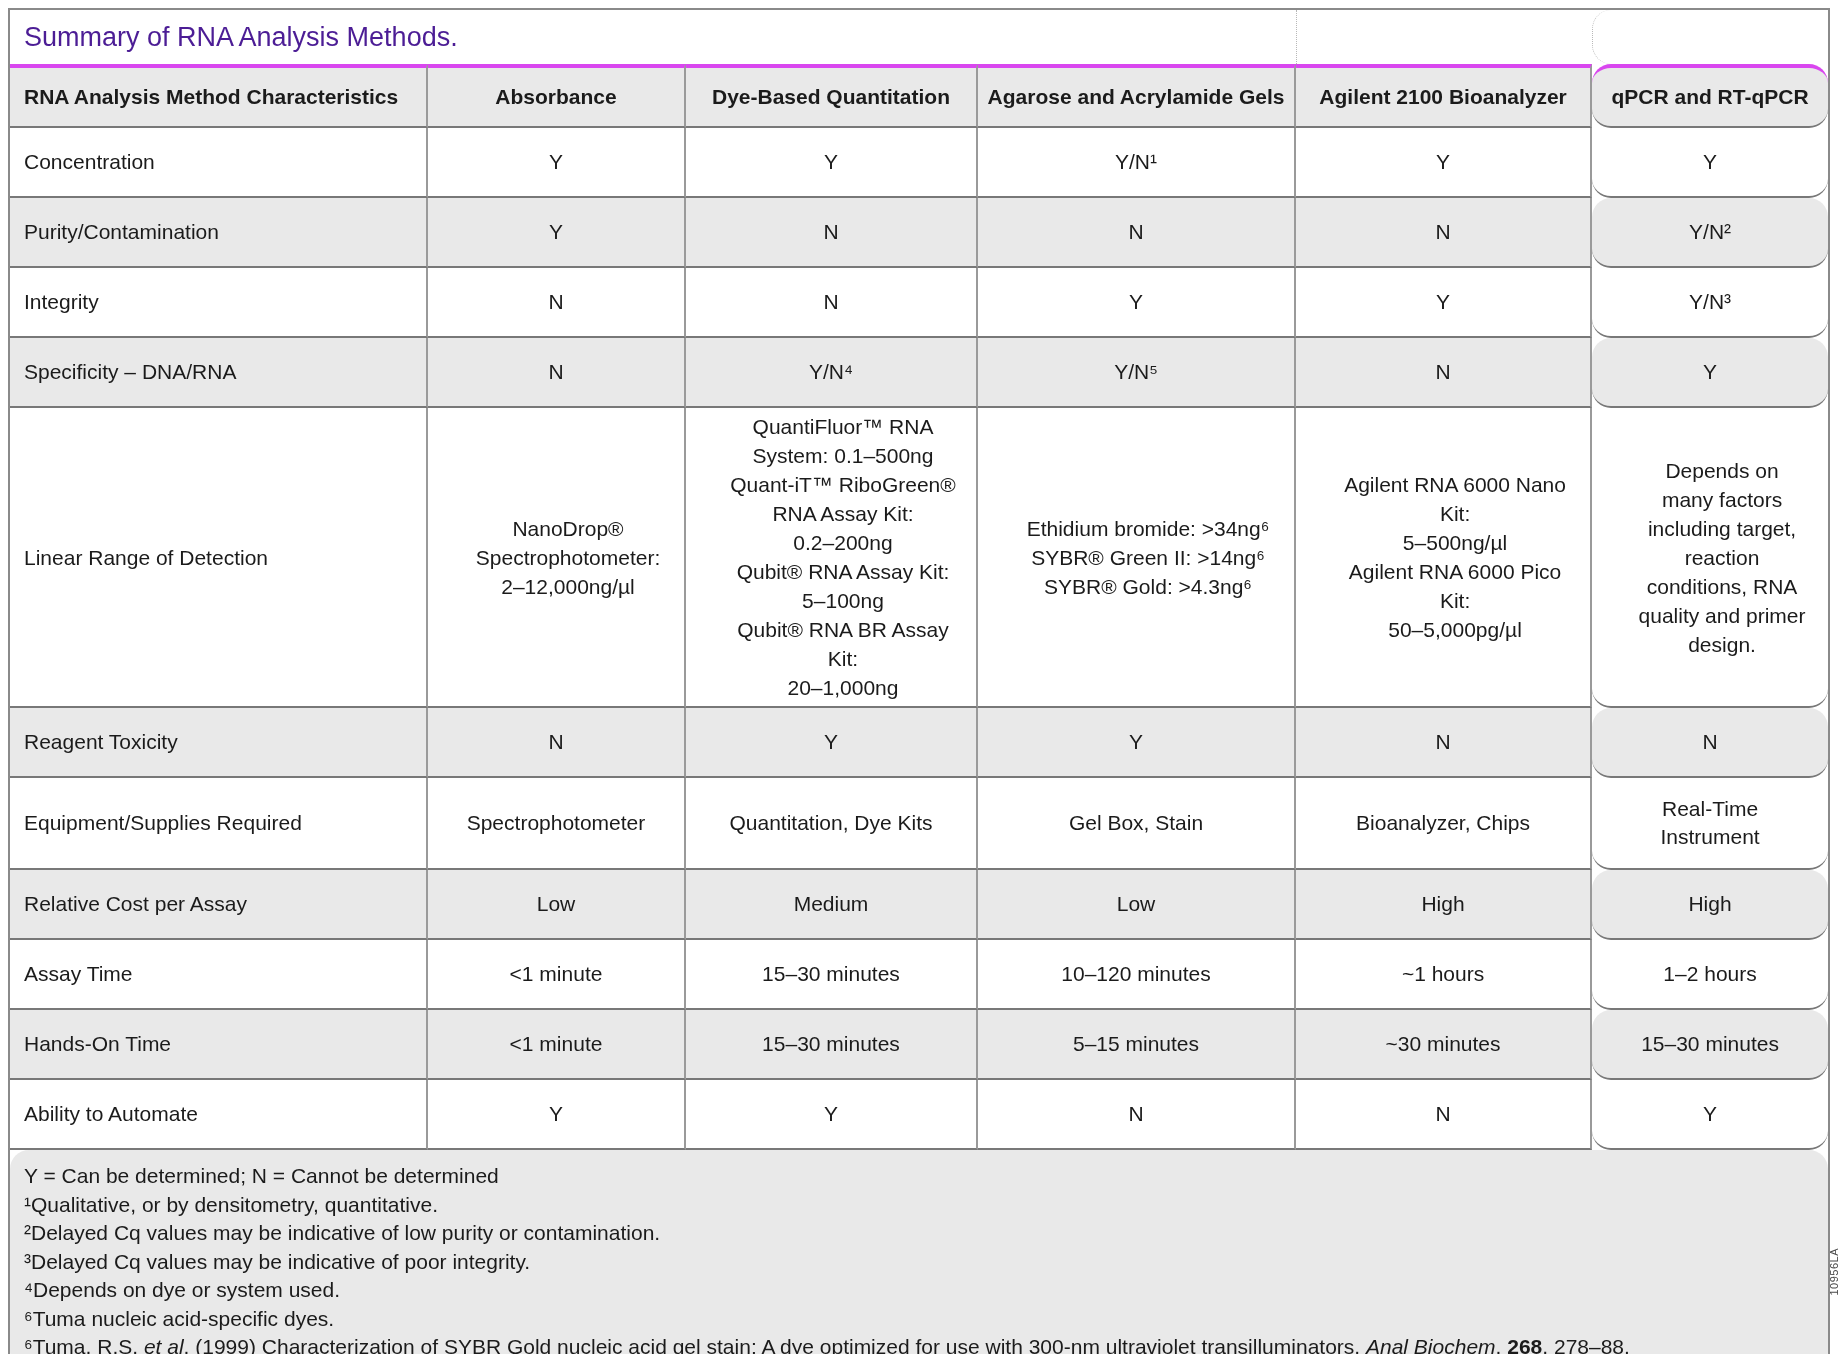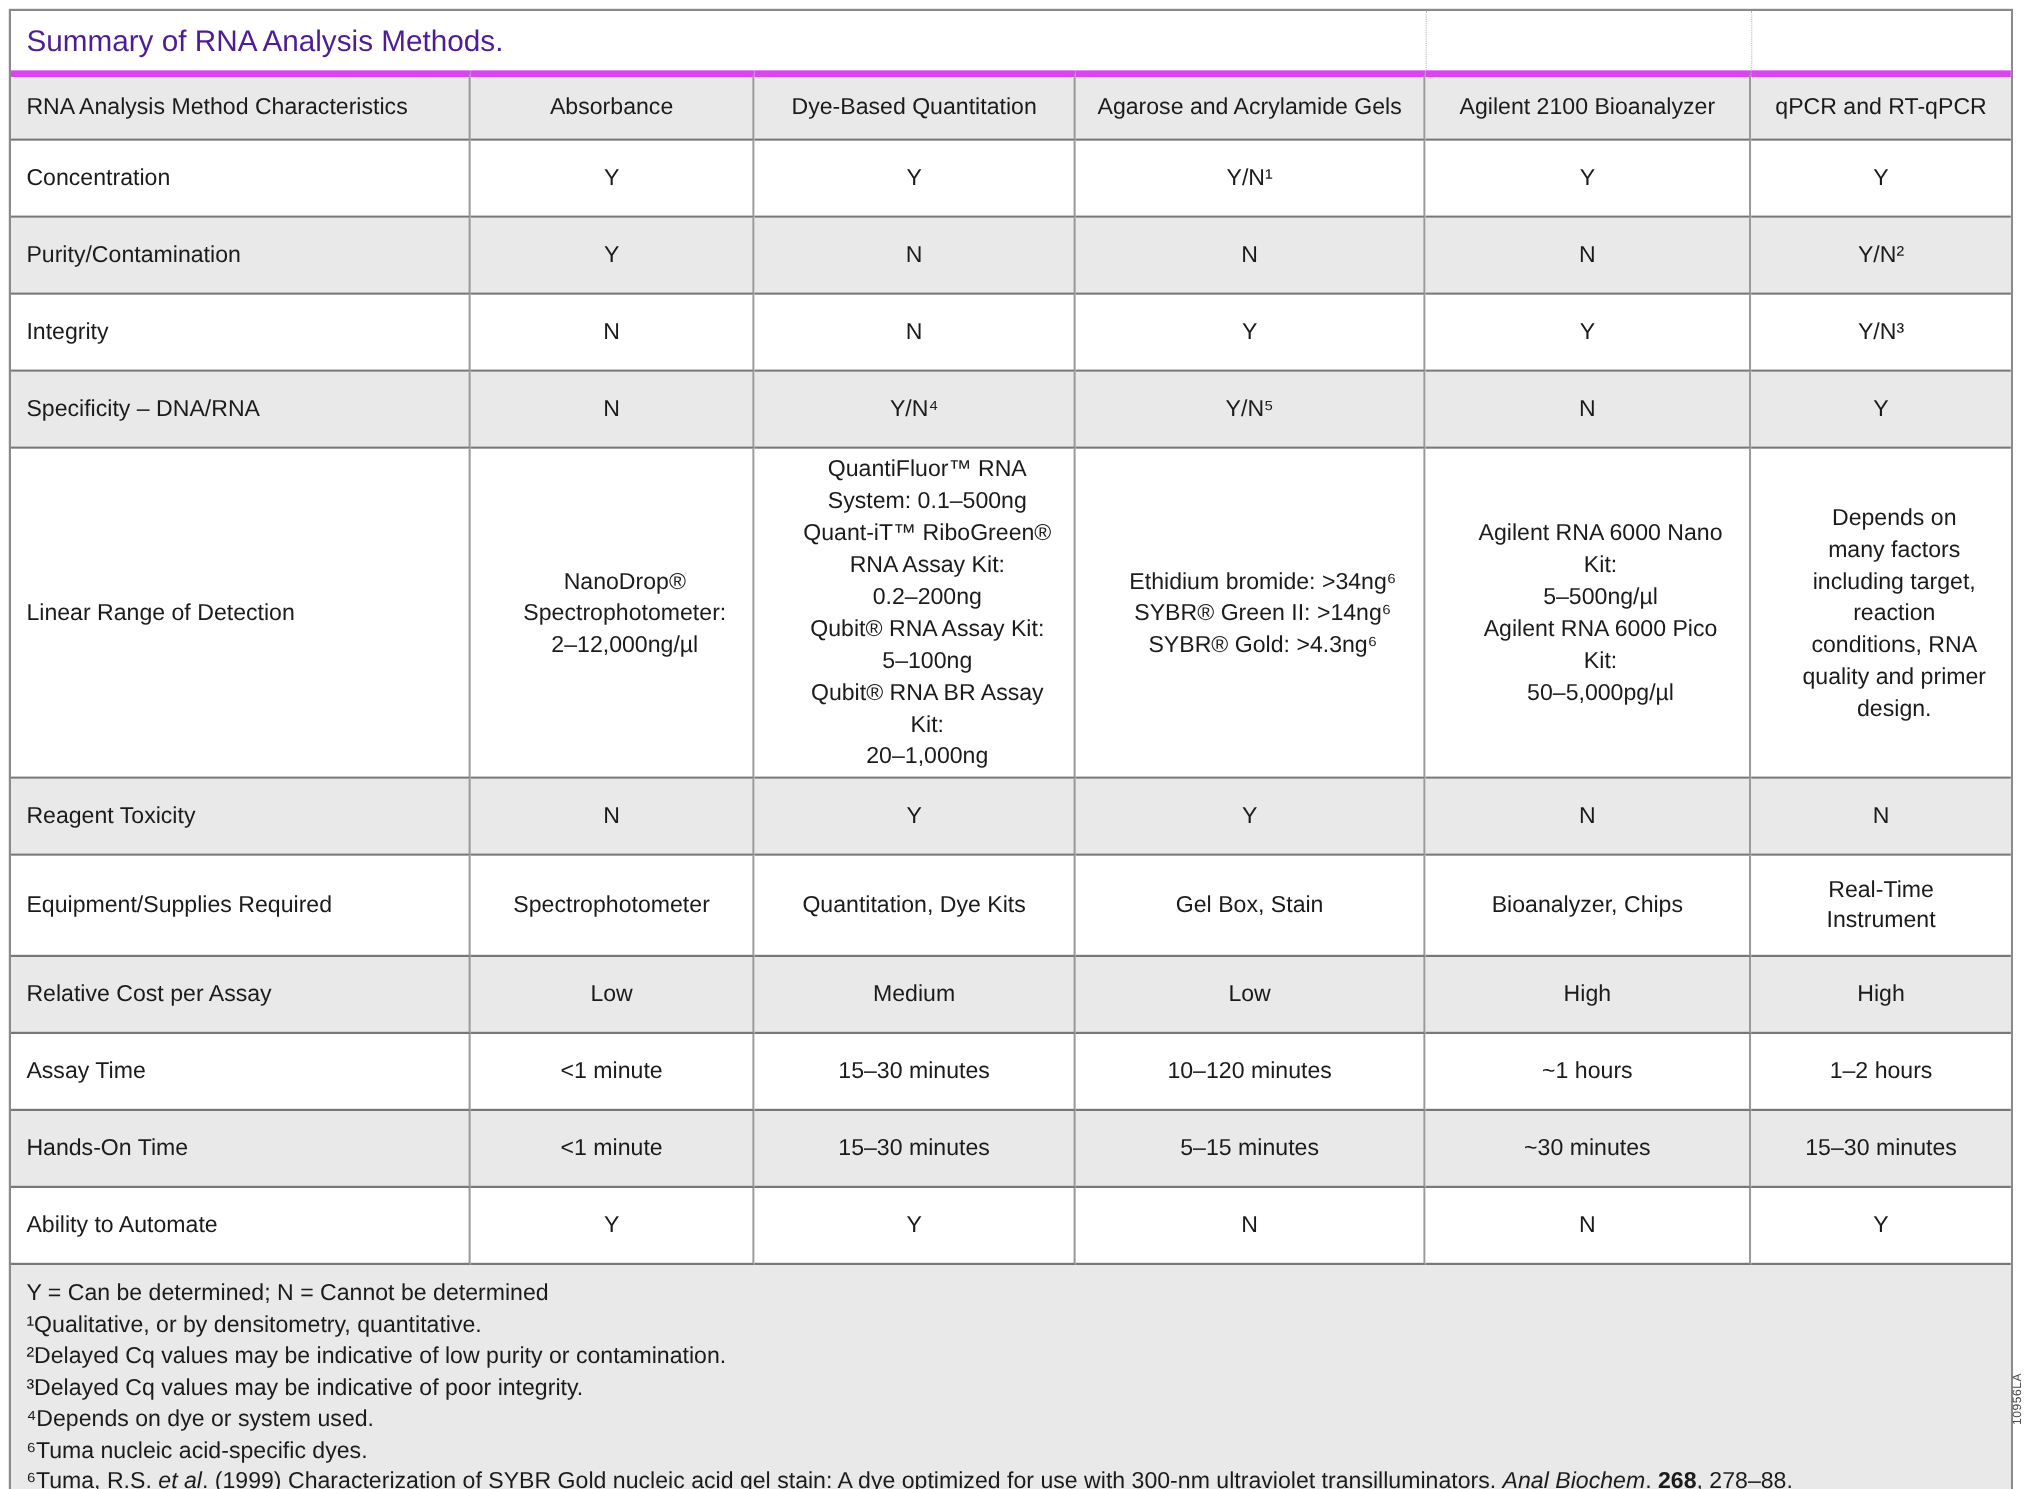--- a/index.html
+++ b/index.html
@@ -21,29 +21,29 @@
   table{border-collapse:separate;border-spacing:0;table-layout:fixed;width:100%;}
   td,th{
     box-sizing:border-box;
     font-size:21px;
     line-height:28px;
     vertical-align:middle;
     padding:4px 8px;
     border-right:2px solid #9a9a9a;
     border-bottom:2px solid #787878;
   }
-  td:last-child,th:last-child{border-right:none;}
+  td:last-child,th:last-child{border-right:none;border-radius:19px;}
   
   .title-row td{height:54px;border-right:none;border-bottom:none;background:#ffffff;}
   .title-row td.dotted{border-left:1px dotted #b8b8b8;}
   .title-cell{font-size:27px;color:#4c1d95;text-align:left;padding-left:14px;}
   
   .header-row th{
-    height:64px;background:#e9e9e9;font-weight:normal;
-    text-align:center;border-top:6px solid #d946ef;
+    height:64px;background:#e9e9e9;font-weight:bold;
+    text-align:center;border-top:4px solid #d946ef;
   }
   .header-row th.first{text-align:left;padding-left:14px;}
   
   .r td{height:70px;background:#ffffff;}
   .r.shade td{background:#e9e9e9;}
   .r td.label{text-align:left;padding-left:14px;}
   .r td.val{text-align:center;white-space:pre-line;}
   .row-linear td{height:294px;line-height:29px;padding-left:32px;}
   .row-equipment td{height:92px;}
   .r:last-of-type td{border-bottom:none;}

